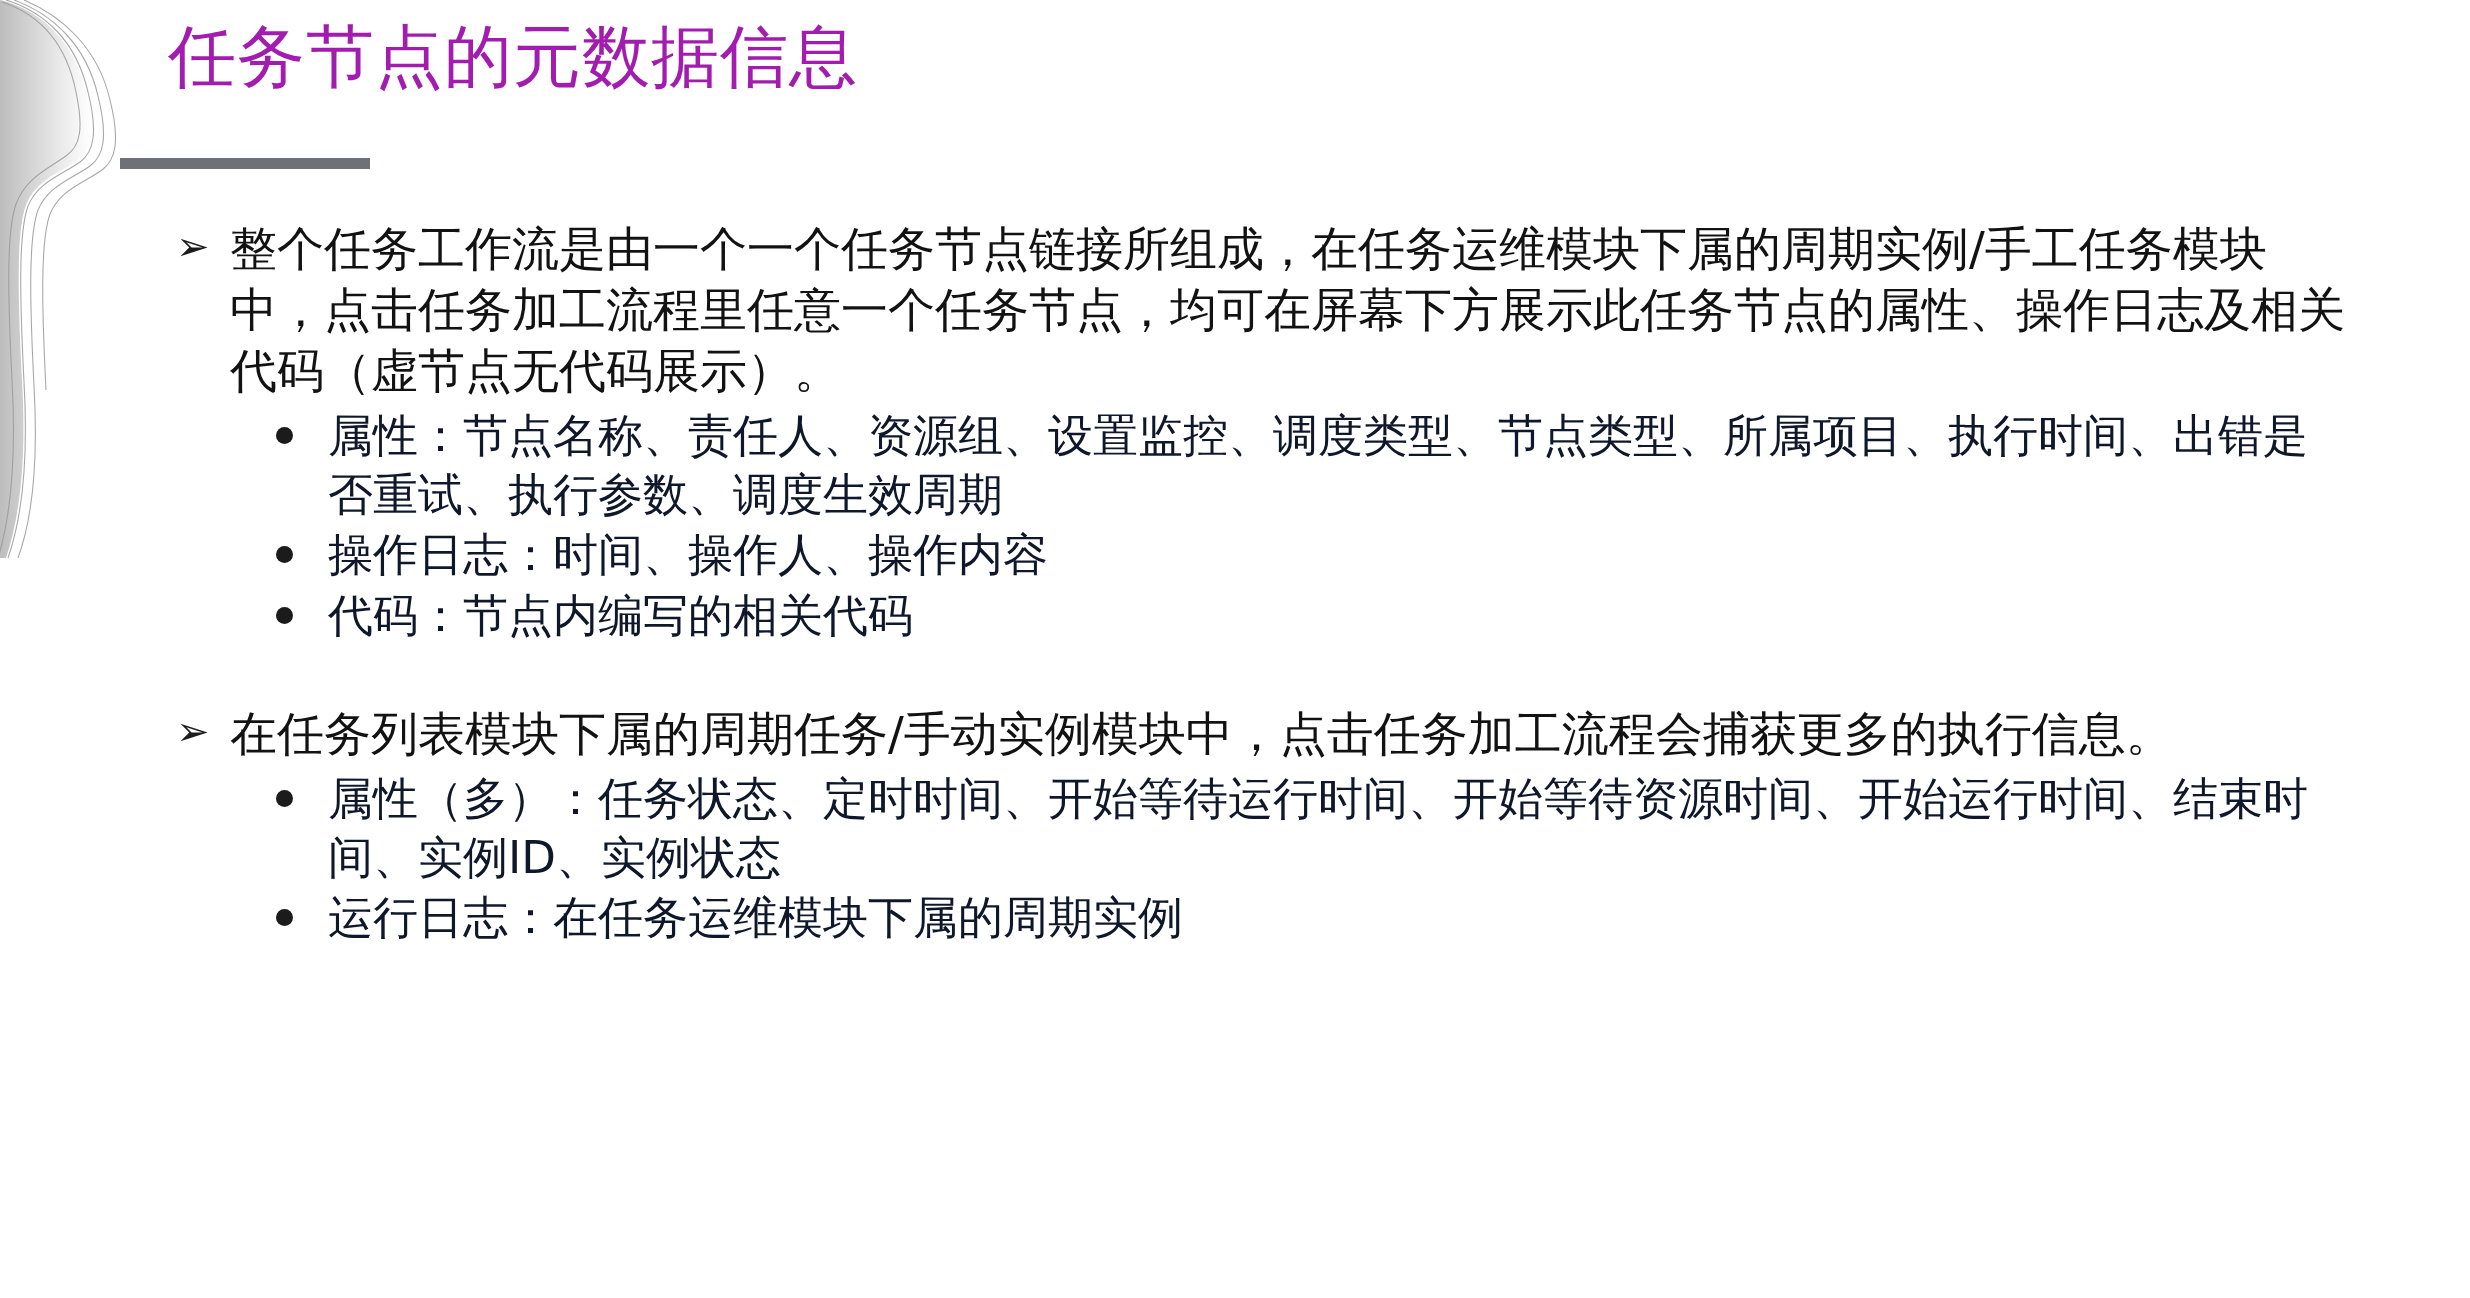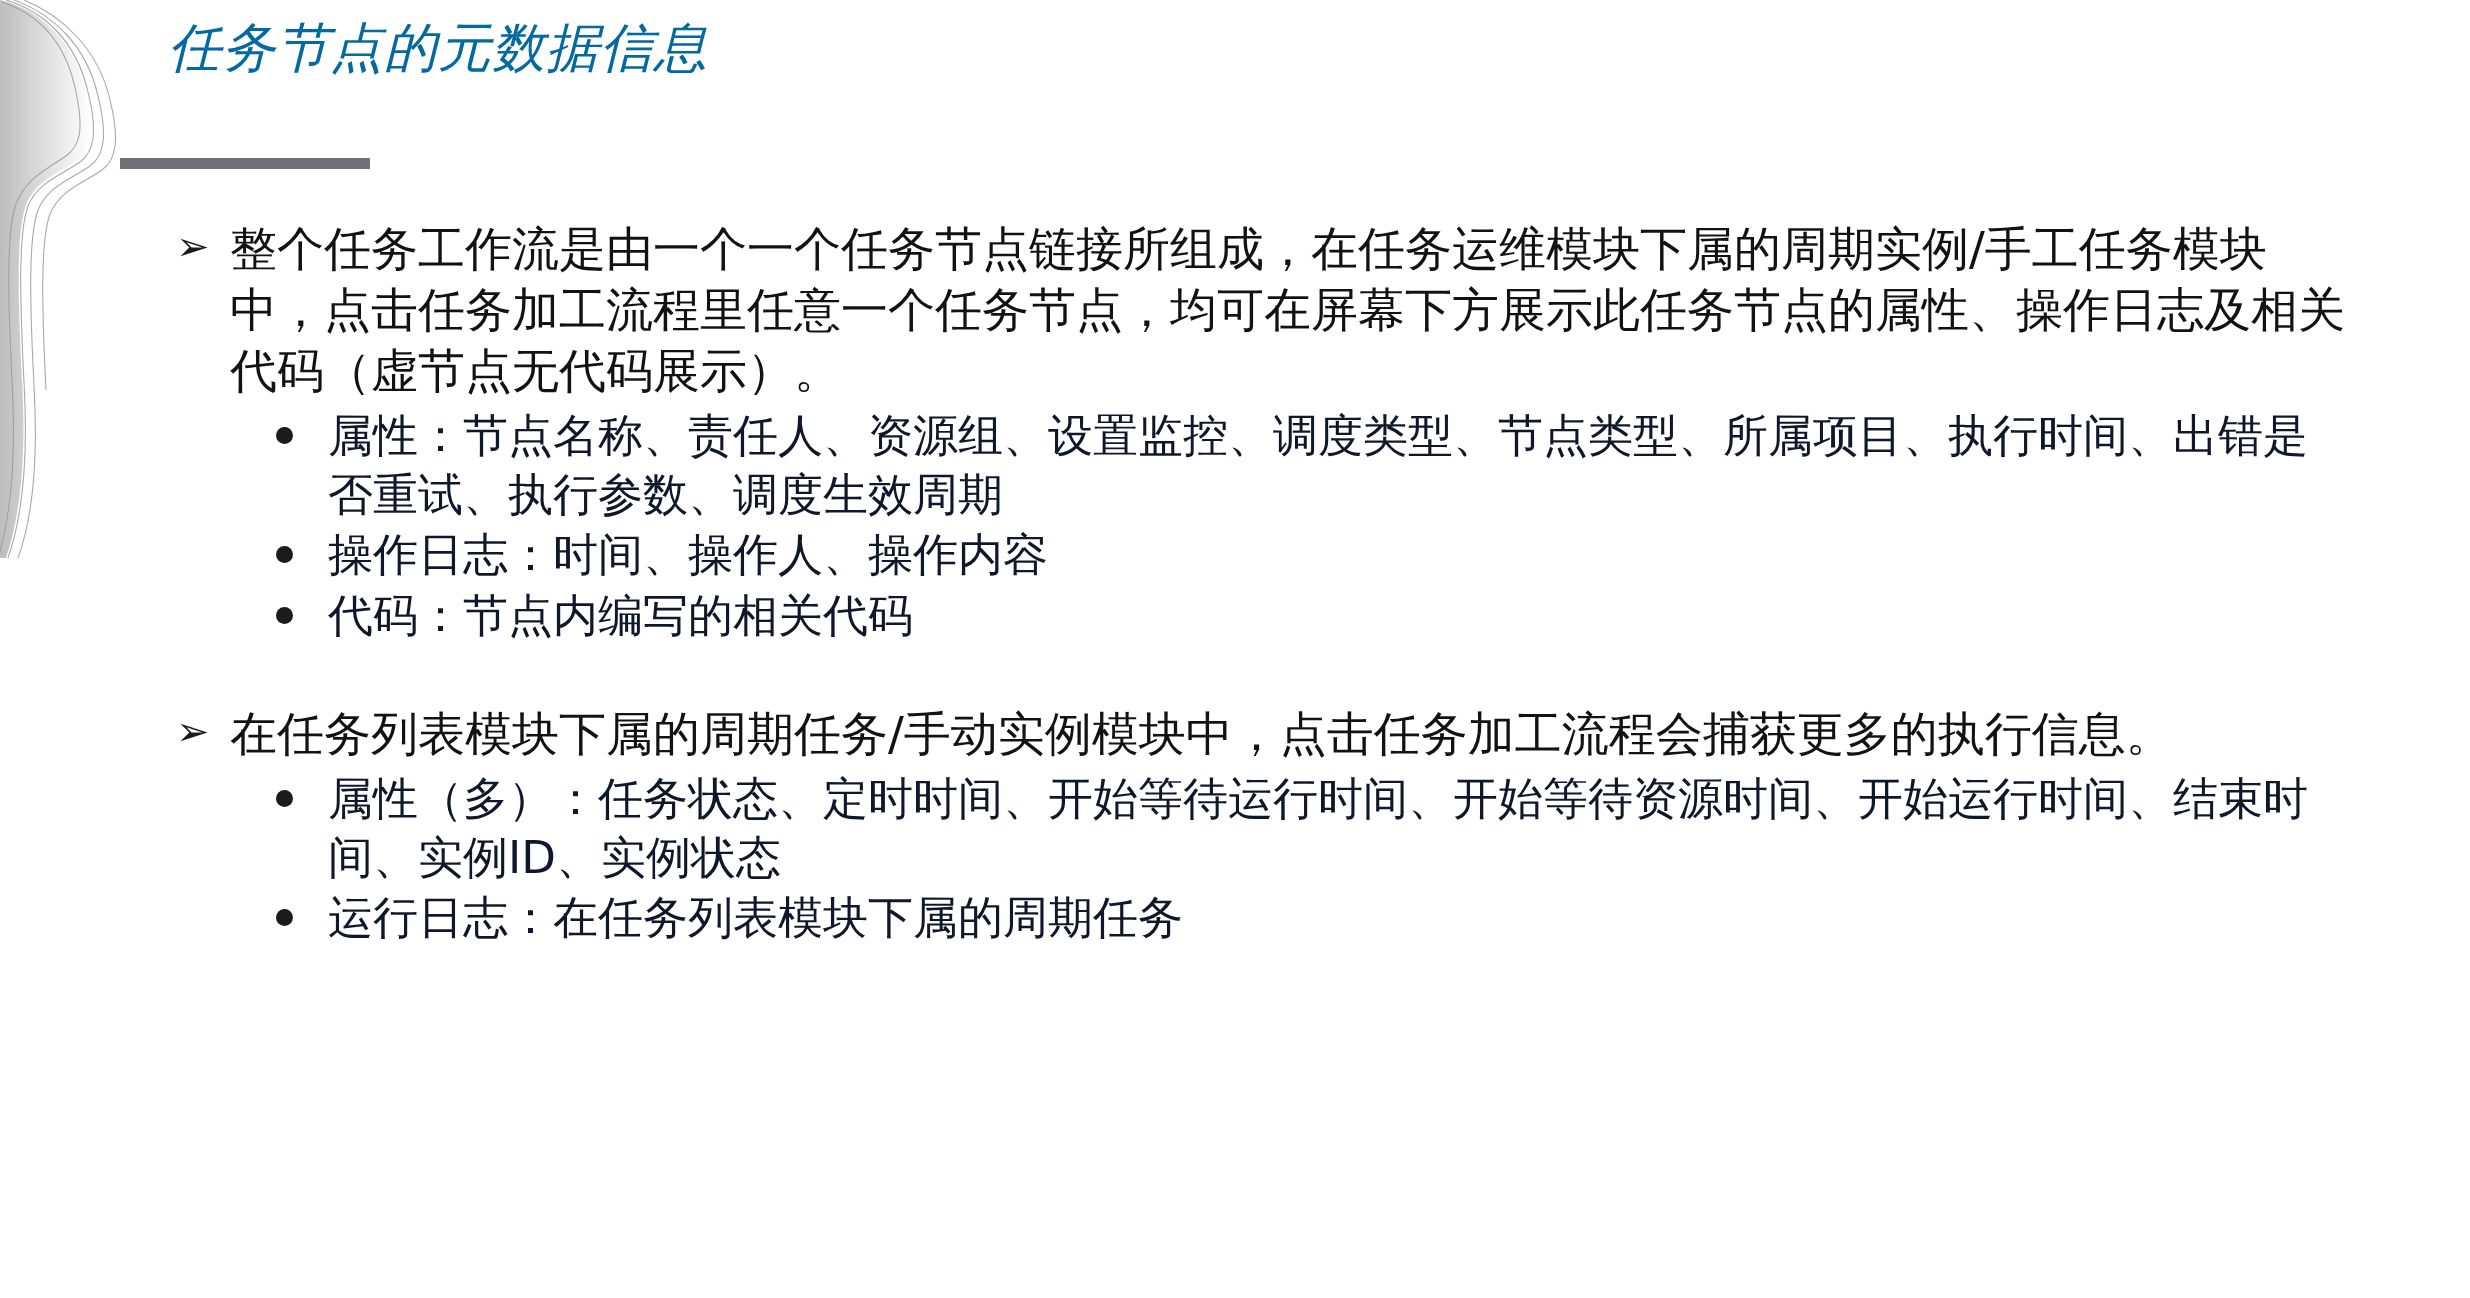--- a/index.html
+++ b/index.html
@@ -26,27 +26,26 @@
     overflow: hidden;
     pointer-events: none;
   }
   .ribbon svg { display: block; }
 
   
   .slide-title {
     position: absolute;
     left: 168px;
     top: 18px;
-    font-size: 53px;
+    font-size: 68px;
     line-height: 1.15;
     font-weight: 400;
     letter-spacing: 1px;
-    color: #0369a1;
+    color: #a21caf;
     white-space: nowrap;
-    font-style: italic;
   }
   .title-rule {
     position: absolute;
     left: 120px;
     top: 158px;
     width: 250px;
     height: 11px;
     background: #6e7278;
   }
 
@@ -153,17 +152,17 @@
     <span>在任务列表模块下属的周期任务/手动实例模块中，点击任务加工流程会捕获更多的执行信息。</span>
   </div>
 
   <ul class="lvl2-list">
     <li class="lvl2">
       <span class="dot"></span>
       <span>属性（多）：任务状态、定时时间、开始等待运行时间、开始等待资源时间、开始运行时间、结束时间、实例ID、实例状态</span>
     </li>
     <li class="lvl2">
       <span class="dot"></span>
-      <span>运行日志：在任务列表模块下属的周期任务</span>
+      <span>运行日志：在任务运维模块下属的周期实例</span>
     </li>
   </ul>
 
 </div>
 
 </body></html>

